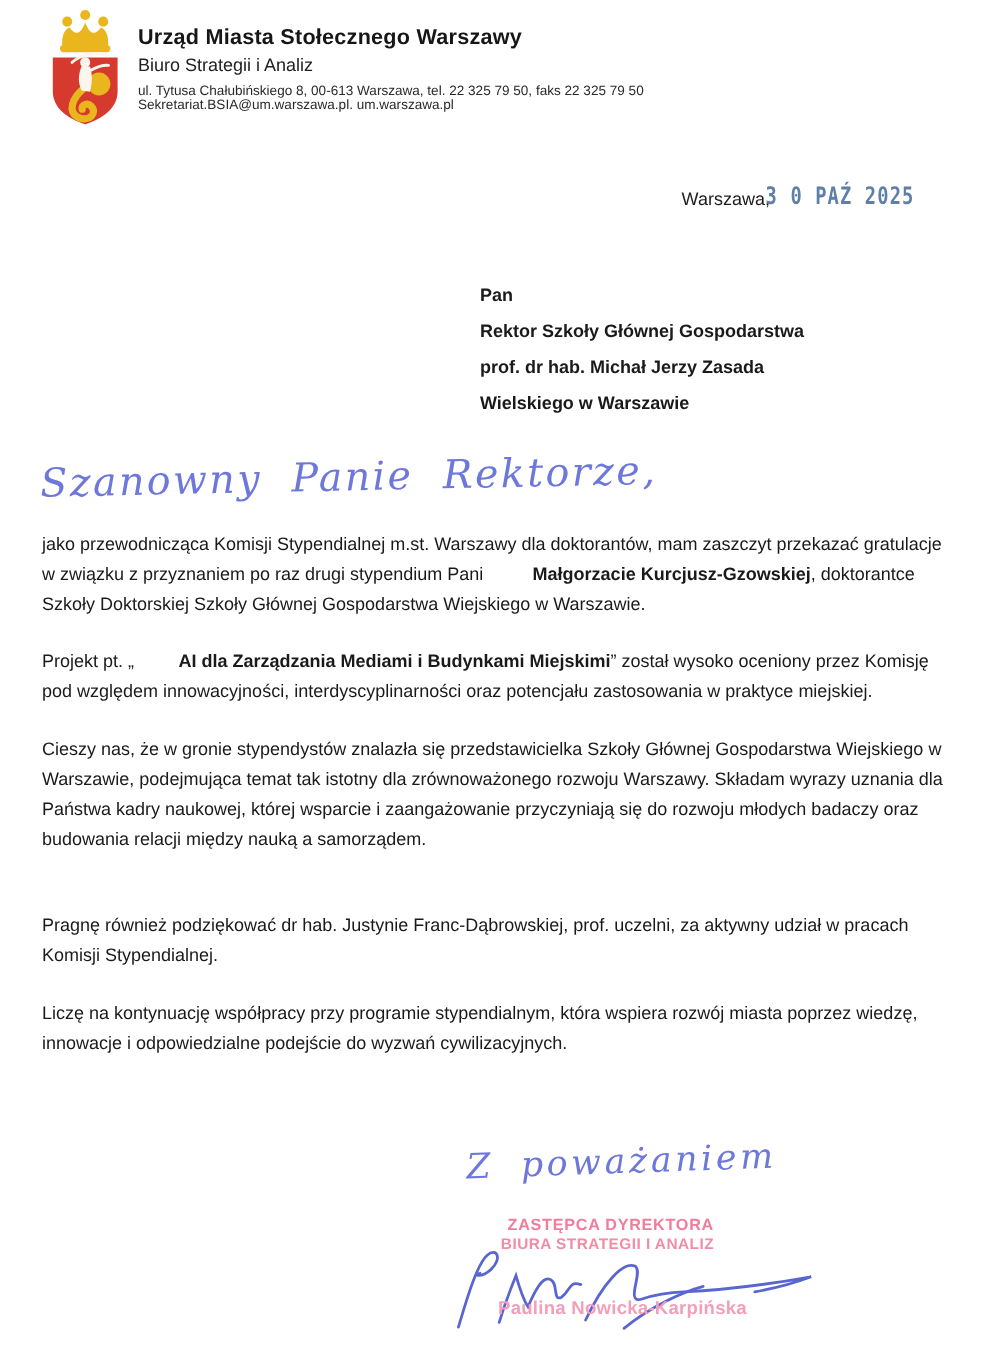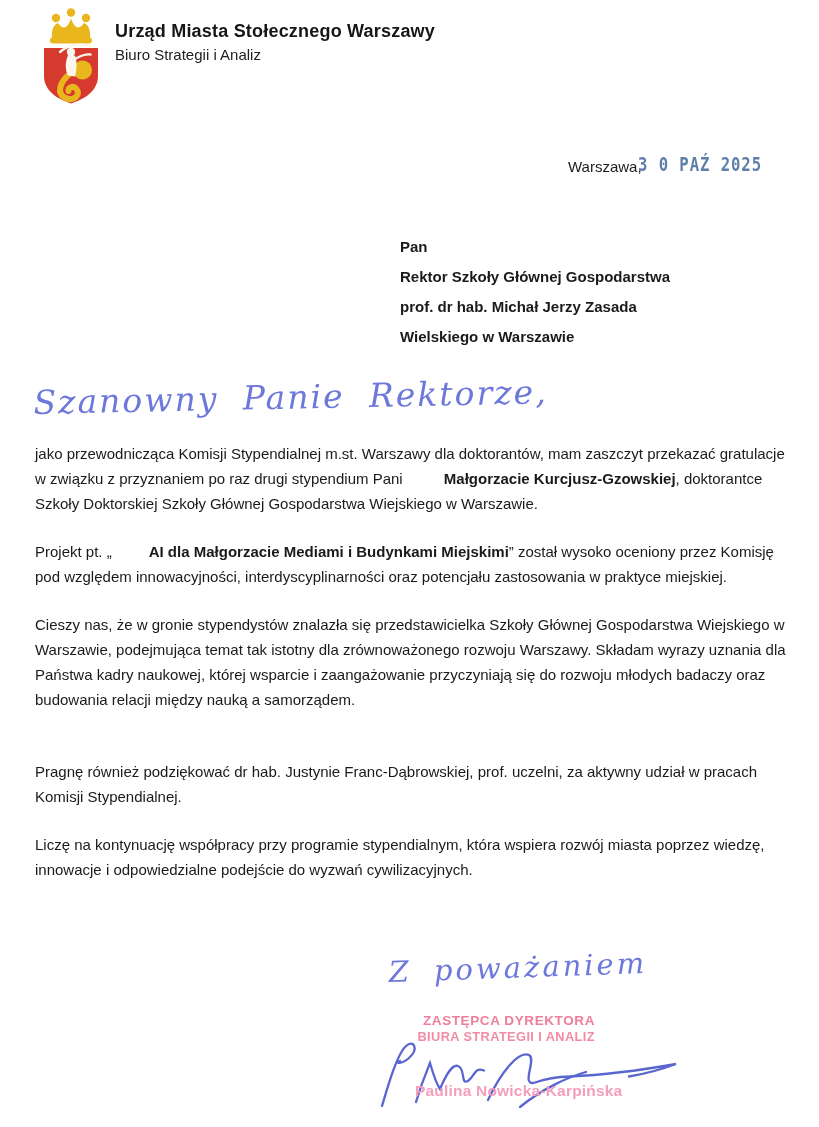--- a/index.html
+++ b/index.html
@@ -123,37 +123,39 @@
       <path d="M33 48 C30 56 30 62 33 68.5 L40 69.5 C42 62 42 54 40 48.5 Z" fill="#fdf6ec"></path>
       <circle cx="36" cy="45" r="4.2" fill="#fdf6ec"></circle>
       <path d="M40 52 C46 48.5 51 47 55.5 47.5" stroke="#fdf6ec" stroke-width="2.4" fill="none" stroke-linecap="round"></path>
       <path d="M25 45 C33 38 45 35.5 55 39.5" stroke="#fdf6ec" stroke-width="2.4" fill="none" stroke-linecap="round"></path>
     </g>
   </svg>
 
   <div class="header-text">
     <div class="org-name">Urząd Miasta Stołecznego Warszawy</div>
     <div class="dept-name">Biuro Strategii i Analiz</div>
+    <div class="addr-line">ul. Tytusa Chałubińskiego 8, 00-613 Warszawa, tel. 22 325 79 50, faks 22 325 79 50</div>
+    <div class="addr-line">Sekretariat.BSIA@um.warszawa.pl. um.warszawa.pl</div>
   </div>
 
   <div class="dateline-city">Warszawa,</div>
   <div class="date-stamp">3 0 PAŹ 2025</div>
 
   <div class="recipient">
     <div>Pan</div>
     <div>Rektor Szkoły Głównej Gospodarstwa</div>
     <div>prof. dr hab. Michał Jerzy Zasada</div>
     <div>Wielskiego w Warszawie</div>
   </div>
 
   <div class="handwriting greeting">Szanowny Panie Rektorze,</div>
 
   <div class="body-text">
     <p class="para"><span>jako przewodnicząca Komisji Stypendialnej m.st. Warszawy dla doktorantów, mam zaszczyt przekazać gratulacje w związku z przyznaniem po raz drugi stypendium Pani </span><b>Małgorzacie Kurcjusz-Gzowskiej</b><span>, doktorantce Szkoły Doktorskiej Szkoły Głównej Gospodarstwa Wiejskiego w Warszawie.</span></p>
-    <p class="para"><span>Projekt pt. „</span><b>AI dla Małgorzacie Mediami i Budynkami Miejskimi</b><span>” został wysoko oceniony przez Komisję pod względem innowacyjności, interdyscyplinarności oraz potencjału zastosowania w praktyce miejskiej.</span></p>
+    <p class="para"><span>Projekt pt. „</span><b>AI dla Zarządzania Mediami i Budynkami Miejskimi</b><span>” został wysoko oceniony przez Komisję pod względem innowacyjności, interdyscyplinarności oraz potencjału zastosowania w praktyce miejskiej.</span></p>
     <p class="para para-3"><span>Cieszy nas, że w gronie stypendystów znalazła się przedstawicielka Szkoły Głównej Gospodarstwa Wiejskiego w Warszawie, podejmująca temat tak istotny dla zrównoważonego rozwoju Warszawy. Składam wyrazy uznania dla Państwa kadry naukowej, której wsparcie i zaangażowanie przyczyniają się do rozwoju młodych badaczy oraz budowania relacji między nauką a samorządem.</span></p>
     <p class="para"><span>Pragnę również podziękować dr hab. Justynie Franc-Dąbrowskiej, prof. uczelni, za aktywny udział w pracach Komisji Stypendialnej.</span></p>
     <p class="para"><span>Liczę na kontynuację współpracy przy programie stypendialnym, która wspiera rozwój miasta poprzez wiedzę, innowacje i odpowiedzialne podejście do wyzwań cywilizacyjnych.</span></p>
   </div>
 
   <div class="handwriting valediction">Z poważaniem</div>
 
   <div class="stamp-block">
     <div class="stamp-line1">ZASTĘPCA DYREKTORA</div>
     <div class="stamp-line2">BIURA STRATEGII I ANALIZ</div>

